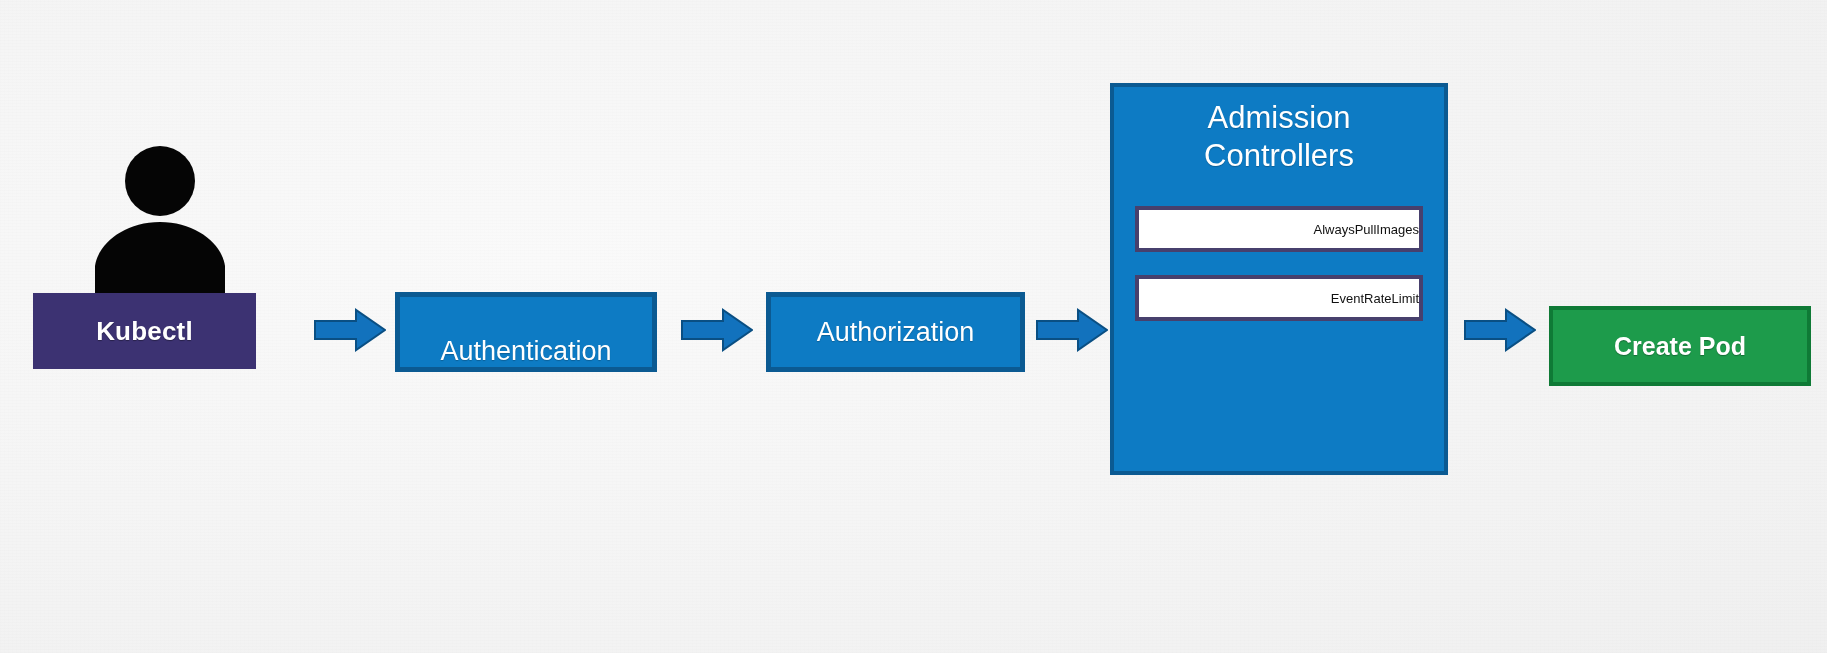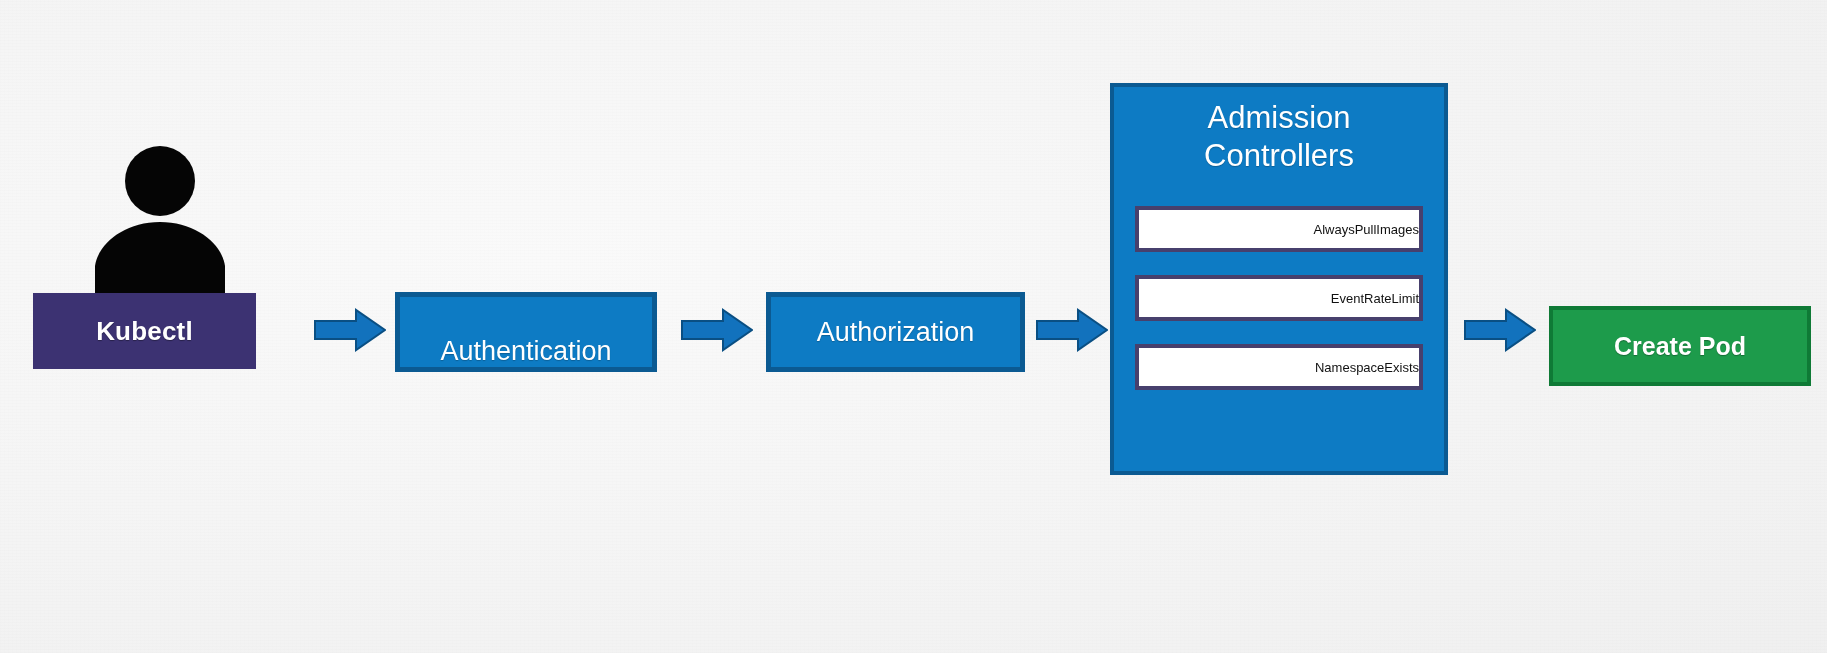--- a/index.html
+++ b/index.html
@@ -198,23 +198,20 @@
       <div>Controllers</div>
     </div>
 
     <div id="controller-list">
       <div class="controller-item">
         <span>AlwaysPullImages</span>
       </div>
       <div class="controller-item">
         <span>EventRateLimit</span>
       </div>
-      <div class="controller-item">
-        <span>NamespaceExists</span>
-      </div>
     </div>
   </div>
 
   <div class="arrow" id="arrow-4">
     <svg width="72" height="44" viewBox="0 0 72 44" xmlns="http://www.w3.org/2000/svg" aria-hidden="true">
       <path d="M1 13 L42 13 L42 2 L71 22 L42 42 L42 31 L1 31 Z" fill="#1272bd" stroke="#0a4f83" stroke-width="2" stroke-linejoin="miter"></path>
     </svg>
   </div>
 
   <div class="node" id="createpod-box">

